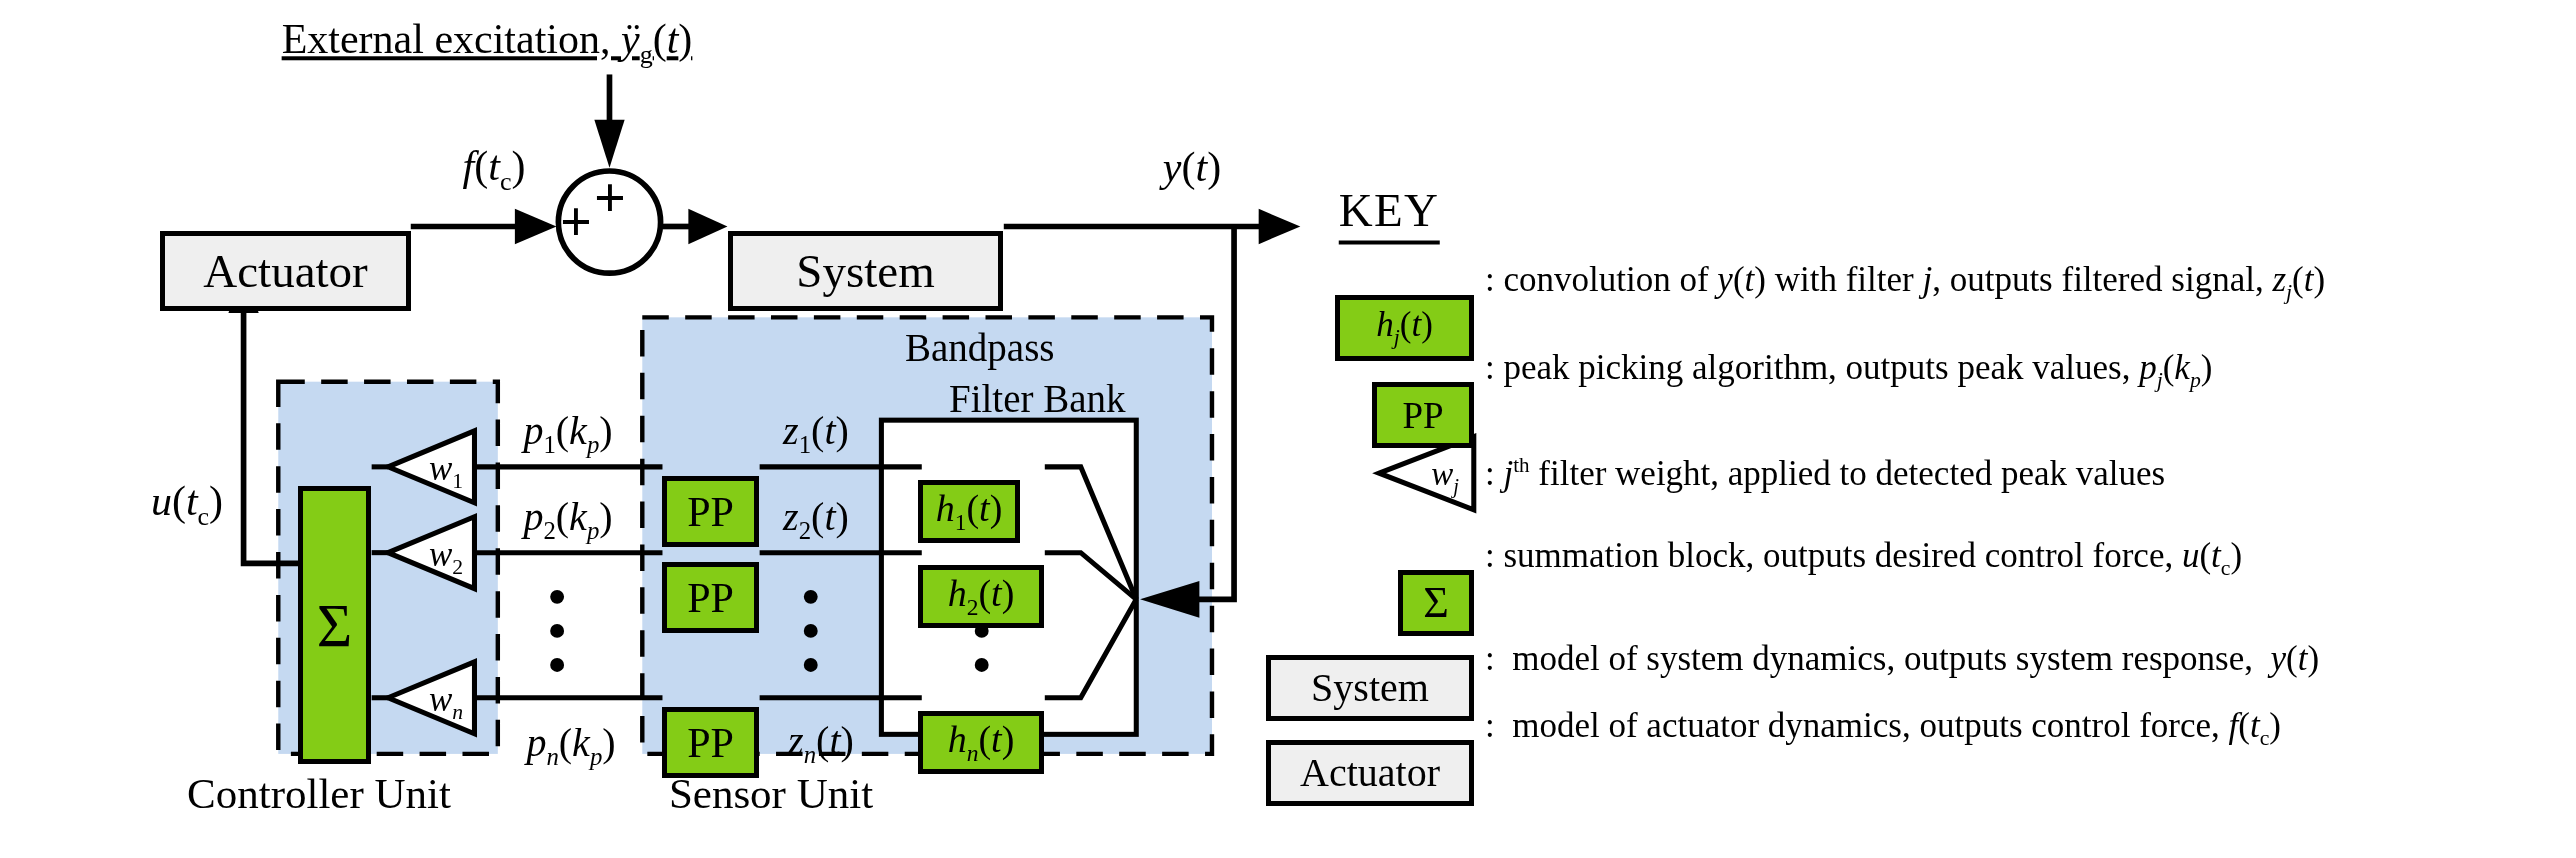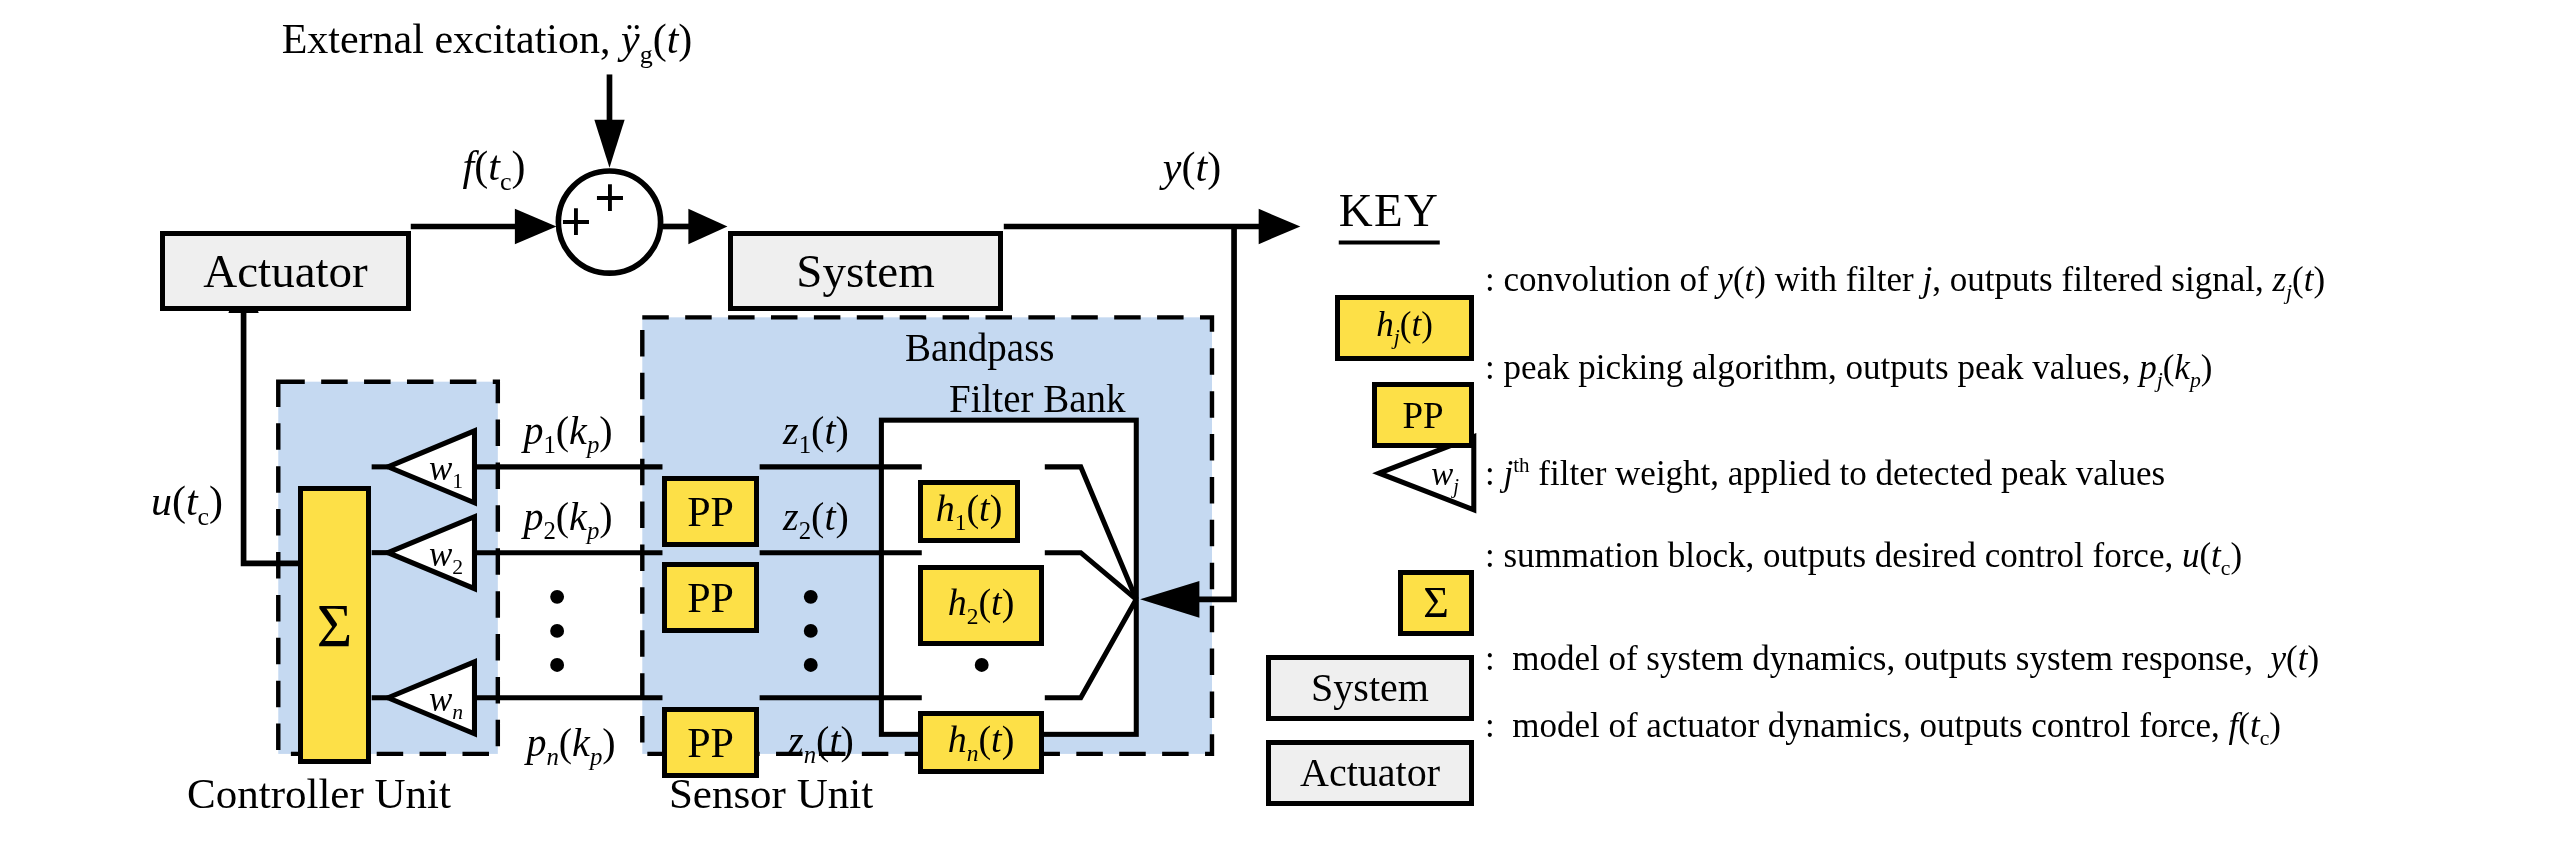--- a/index.html
+++ b/index.html
@@ -26,21 +26,21 @@
   }
   .lbl.left{transform:translate(0,-50%);}
   .box{
     position:absolute;
     box-sizing:border-box;
     border:5px solid var(--line);
     display:flex;align-items:center;justify-content:center;
     white-space:nowrap;line-height:1;margin-top:44px;
   }
   .box.gray{background:var(--block-fill);}
-  .box.white{background:#fde047;}
+  .box.white{background:#84cc16;}
   sub{font-size:62%;}
   sup{font-size:60%;}
   .keyhead span{border-bottom:4.4px solid #000;padding-bottom:5px;letter-spacing:1.3px;}
 </style>
 </head>
 <body>
 
 <div class="stage">
 
   <svg width="2576" height="858" viewBox="0 0 4081 1360">
@@ -125,28 +125,28 @@
   <div class="box white" style="left:662px;top:518px;width:97px;height:71px;font-size:42px;">
     <span>PP</span>
   </div>
   <div class="box white" style="left:662px;top:663px;width:97px;height:71px;font-size:42px;">
     <span>PP</span>
   </div>
 
   <div class="box white" style="left:918px;top:436px;width:102px;height:63px;font-size:38px;">
     <span><i>h</i><sub>1</sub>(<i>t</i>)</span>
   </div>
-  <div class="box white" style="left:918px;top:521px;width:126px;height:81px;font-size:38px;align-items:center;">
+  <div class="box white" style="left:918px;top:521px;width:126px;height:63px;font-size:38px;align-items:center;">
     <span><i>h</i><sub>2</sub>(<i>t</i>)</span>
   </div>
   <div class="box white" style="left:918px;top:667px;width:126px;height:63px;font-size:38px;">
     <span><i>h</i><sub><i>n</i></sub>(<i>t</i>)</span>
   </div>
 
-  <div class="lbl" style="left:487px;top:43px;font-size:42px;">External excitation, <i>ÿ</i><sub>g</sub>(<i>t</i>)</div>
+  <div class="lbl" style="left:487px;top:43px;font-size:42px;text-decoration:underline;">External excitation, <i>ÿ</i><sub>g</sub>(<i>t</i>)</div>
   <div class="lbl" style="left:494px;top:170px;font-size:42px;"><i>f</i>(<i>t</i><sub>c</sub>)</div>
   <div class="lbl" style="left:1192px;top:167px;font-size:42px;"><i>y</i>(<i>t</i>)</div>
   <div class="lbl" style="left:187px;top:505px;font-size:42px;"><i>u</i>(<i>t</i><sub>c</sub>)</div>
 
   <div class="lbl" style="left:610px;top:198px;font-size:56px;font-weight:bold;">+</div>
   <div class="lbl" style="left:576px;top:222px;font-size:56px;font-weight:bold;">+</div>
 
   <div class="lbl" style="left:446px;top:472px;font-size:35px;"><i>w</i><sub>1</sub></div>
   <div class="lbl" style="left:446px;top:558px;font-size:35px;"><i>w</i><sub>2</sub></div>
   <div class="lbl" style="left:446px;top:703px;font-size:35px;"><i>w</i><sub><i>n</i></sub></div>

